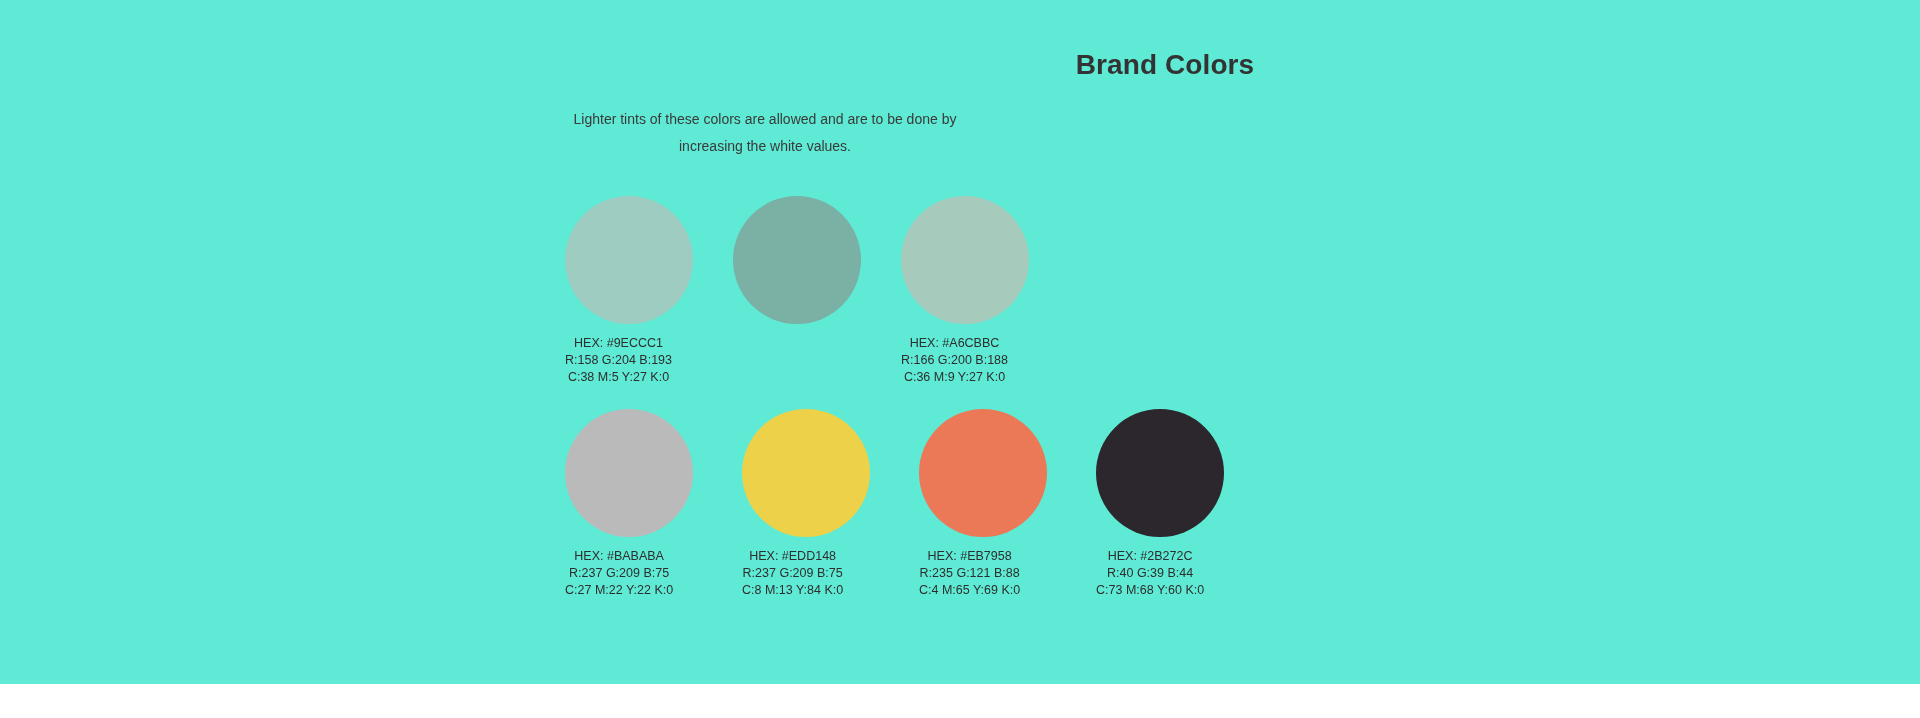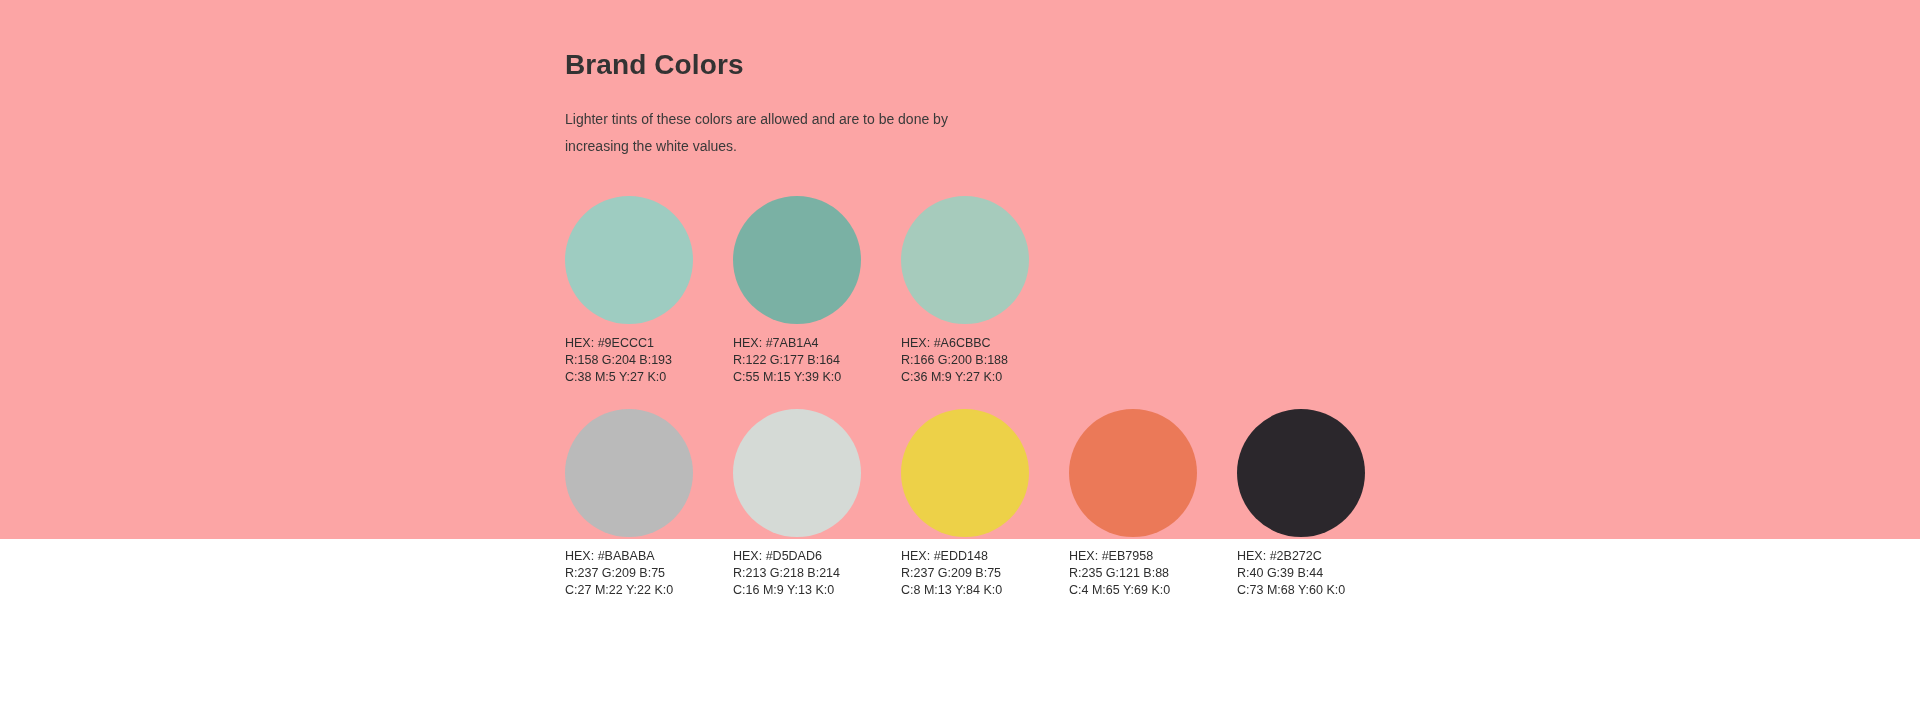--- a/index.html
+++ b/index.html
@@ -12,22 +12,23 @@
     width: 1920px;
     height: 718px;
     background: #ffffff;
     font-family: "Liberation Sans", sans-serif;
     overflow: hidden;
   }
 
   .page {
     position: relative;
     width: 1920px;
-    height: 539px;
-    background: #fca5a5;
+    height: 684px;
+    background: #5eead4;
+    text-align: center;
   }
 
   .content {
     position: absolute;
     left: 565px;
     top: 48px;
     width: 1200px;
   }
 
   .page-title {
@@ -57,20 +58,21 @@
   }
 
   .swatch-row {
     display: flex;
     flex-direction: row;
     align-items: flex-start;
   }
 
   .swatch-row + .swatch-row {
     margin-top: 23px;
+    gap: 9px;
   }
 
   .swatch {
     width: 168px;
     flex: 0 0 168px;
     display: flex;
     flex-direction: column;
     align-items: flex-start;
   }
 
@@ -111,25 +113,20 @@
           <div class="swatch-circle" style="background-color: rgb(158, 204, 193);"></div>
           <div class="swatch-caption">
             <span class="cap-line">HEX: #9ECCC1</span>
             <span class="cap-line">R:158 G:204 B:193</span>
             <span class="cap-line">C:38 M:5 Y:27 K:0</span>
           </div>
         </div>
 
         <div class="swatch">
           <div class="swatch-circle" style="background-color: rgb(122, 177, 164);"></div>
-          <div class="swatch-caption">
-            <span class="cap-line">HEX: #7AB1A4</span>
-            <span class="cap-line">R:122 G:177 B:164</span>
-            <span class="cap-line">C:55 M:15 Y:39 K:0</span>
-          </div>
         </div>
 
 
         <div class="swatch">
           <div class="swatch-circle" style="background-color: rgb(166, 203, 188);"></div>
           <div class="swatch-caption">
             <span class="cap-line">HEX: #A6CBBC</span>
             <span class="cap-line">R:166 G:200 B:188</span>
             <span class="cap-line">C:36 M:9 Y:27 K:0</span>
           </div>
@@ -141,28 +138,20 @@
 
         <div class="swatch">
           <div class="swatch-circle" style="background-color: rgb(186, 186, 186);"></div>
           <div class="swatch-caption">
             <span class="cap-line">HEX: #BABABA</span>
             <span class="cap-line">R:237 G:209 B:75</span>
             <span class="cap-line">C:27 M:22 Y:22 K:0</span>
           </div>
         </div>
 
-        <div class="swatch">
-          <div class="swatch-circle" style="background-color: rgb(213, 218, 214);"></div>
-          <div class="swatch-caption">
-            <span class="cap-line">HEX: #D5DAD6</span>
-            <span class="cap-line">R:213 G:218 B:214</span>
-            <span class="cap-line">C:16 M:9 Y:13 K:0</span>
-          </div>
-        </div>
 
         <div class="swatch">
           <div class="swatch-circle" style="background-color: rgb(237, 209, 72);"></div>
           <div class="swatch-caption">
             <span class="cap-line">HEX: #EDD148</span>
             <span class="cap-line">R:237 G:209 B:75</span>
             <span class="cap-line">C:8 M:13 Y:84 K:0</span>
           </div>
         </div>
 

